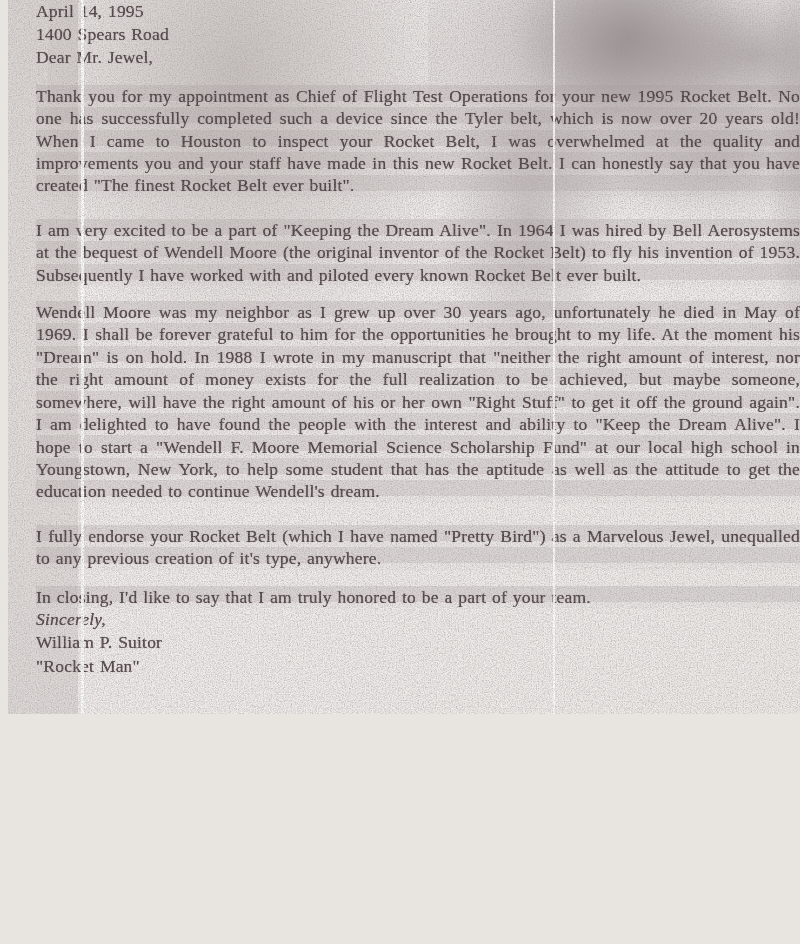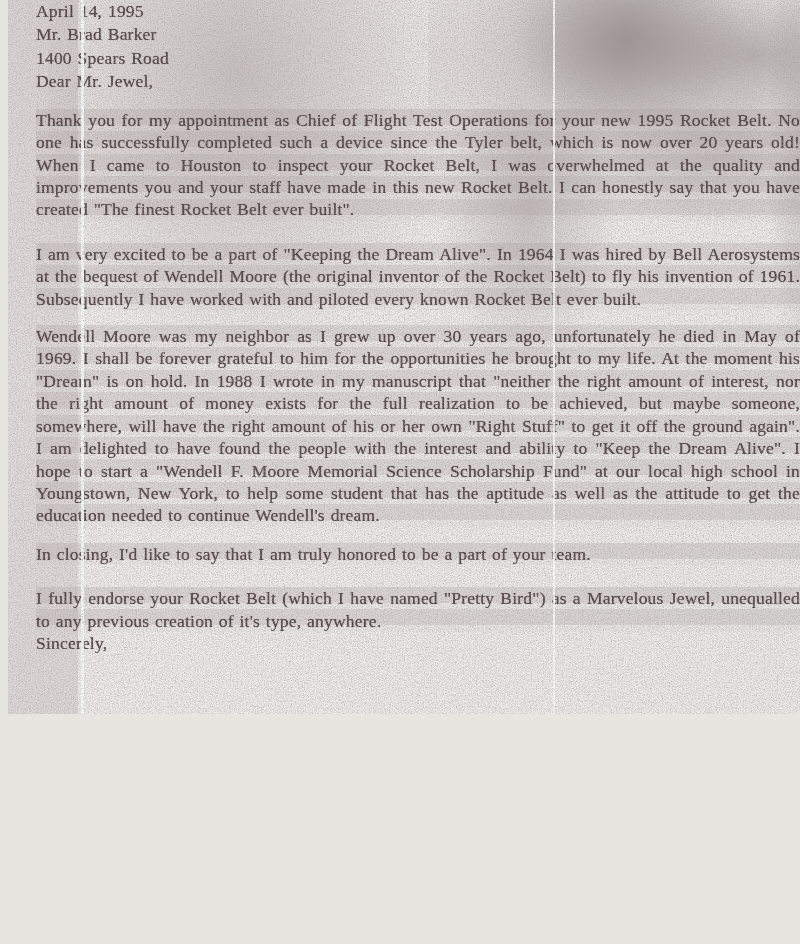--- a/index.html
+++ b/index.html
@@ -43,21 +43,21 @@
   .salutation{margin-top:16px;}
   p.body{
     text-align:justify;
     background:repeating-linear-gradient(180deg,rgba(160,150,150,.26) 0 16px,rgba(160,150,150,.05) 16px 22.4px);
   }
   .p1{margin-top:16px !important;}
   .p2{margin-top:22px !important;}
   .p3{margin-top:15px !important;}
   .p4{margin-top:22px !important;}
   .p5{margin-top:16px !important;}
-  .closing{margin-top:15px;}
+  .closing{margin-top:15px;font-style:italic;}
   .sender{margin-top:61px;}
   .sender div{line-height:24px;}
   
   .sig{position:absolute;left:20px;top:816px;z-index:2;}
   .sig path{fill:none;stroke:#584a4c;stroke-width:2.1;stroke-linecap:round;opacity:.92;}
   .marks{position:absolute;z-index:2;opacity:.55;}
   .marks path{fill:none;stroke:#6b5d5e;stroke-width:1.4;stroke-linecap:round;}
   
   .grain{position:absolute;left:0;top:0;z-index:4;pointer-events:none;}
 </style>
@@ -77,34 +77,37 @@
   <div class="smudge sm8"></div>
   <div class="smudge sm9"></div>
   <div class="smudge sm13"></div>
   <div class="smudge sm10"></div>
   <div class="smudge sm11"></div>
 
   <div class="content">
     <div class="date">April 14, 1995</div>
 
     <div class="address">
-      <div>Mr. Brad Barker</div>
       <div>1400 Spears Road</div>
     </div>
 
     <div class="salutation">Dear Mr. Jewel,</div>
 
     <p class="body p1">Thank you for my appointment as Chief of Flight Test Operations for your new 1995 Rocket Belt.   No one has successfully completed such a device since the Tyler belt, which is now over 20 years old!  When I came to Houston to inspect your Rocket Belt, I was overwhelmed at the quality and improvements you and your staff have made in this new Rocket Belt.  I can honestly say that you have created "The finest Rocket Belt ever built".</p>
-    <p class="body p2">I am very excited to be a part of "Keeping the Dream Alive".  In 1964 I was hired by Bell Aerosystems at the bequest of Wendell Moore (the original inventor of the Rocket Belt) to fly his invention of 1961.  Subsequently I have worked with and piloted every known Rocket Belt ever built.</p>
+    <p class="body p2">I am very excited to be a part of "Keeping the Dream Alive".  In 1964 I was hired by Bell Aerosystems at the bequest of Wendell Moore (the original inventor of the Rocket Belt) to fly his invention of 1953.  Subsequently I have worked with and piloted every known Rocket Belt ever built.</p>
     <p class="body p3">Wendell Moore was my neighbor as I grew up over 30 years ago, unfortunately he died in May of 1969.  I shall be forever grateful to him for the opportunities he brought to my life.  At the moment his "Dream" is on hold.  In 1988 I wrote in my manuscript that "neither the right amount of interest, nor the right amount of money exists for the full realization to be achieved, but maybe someone, somewhere, will have the right amount of his or her own "Right Stuff" to get it off the ground again".  I am delighted to have found the people with the interest and ability to "Keep the Dream Alive".  I hope to start a "Wendell F. Moore Memorial Science Scholarship Fund" at our local high school in Youngstown, New York, to help some student that has the aptitude as well as the attitude to get the education needed to continue Wendell's dream.</p>
+    <p class="body p4">I fully endorse your Rocket Belt (which I have named "Pretty Bird") as a Marvelous Jewel, unequalled to any previous creation of it's type, anywhere.</p>
     <p class="body p5">In closing, I'd like to say that I am truly honored to be a part of your team.</p>
-    <p class="body p4">I fully endorse your Rocket Belt (which I have named "Pretty Bird") as a Marvelous Jewel, unequalled to any previous creation of it's type, anywhere.</p>
 
     <div class="closing">Sincerely,</div>
 
+    <div class="sender">
+      <div>William P. Suitor</div>
+      <div>"Rocket Man"</div>
+    </div>
   </div>
 
   <svg class="sig" width="320" height="126" viewBox="0 0 320 126" aria-label="William P. Suitor">
     <path d="M16,64 C11,42 18,28 26,33 C32,38 29,54 23,68 C33,44 41,38 43,46 C45,53 41,63 39,69 C47,48 53,44 55,52 L51,67 C55,57 59,55 59,61 L59,67 C63,57 67,55 67,61 L66,67 C69,46 75,32 79,36 C81,41 77,59 74,69 C79,59 83,57 83,63 C87,53 91,51 91,59 C95,49 100,47 99,57 C103,49 109,47 107,57 C111,44 117,40 115,52 L111,68"></path>
     <path d="M141,66 C138,46 146,31 155,35 C164,40 157,55 143,57 M148,71 C151,62 155,58 159,60"></path>
     <path d="M198,60 C206,28 240,17 242,35 C244,52 217,56 209,77 C200,101 225,114 243,99 C259,86 251,64 237,70 C225,76 226,93 240,97 C247,99 252,94 254,88"></path>
     <path d="M202,56 C218,44 246,40 270,44 C280,46 287,41 292,35"></path>
   </svg>
 
   <svg class="marks" style="left:430px;top:912px" width="70" height="28" viewBox="0 0 70 28">

